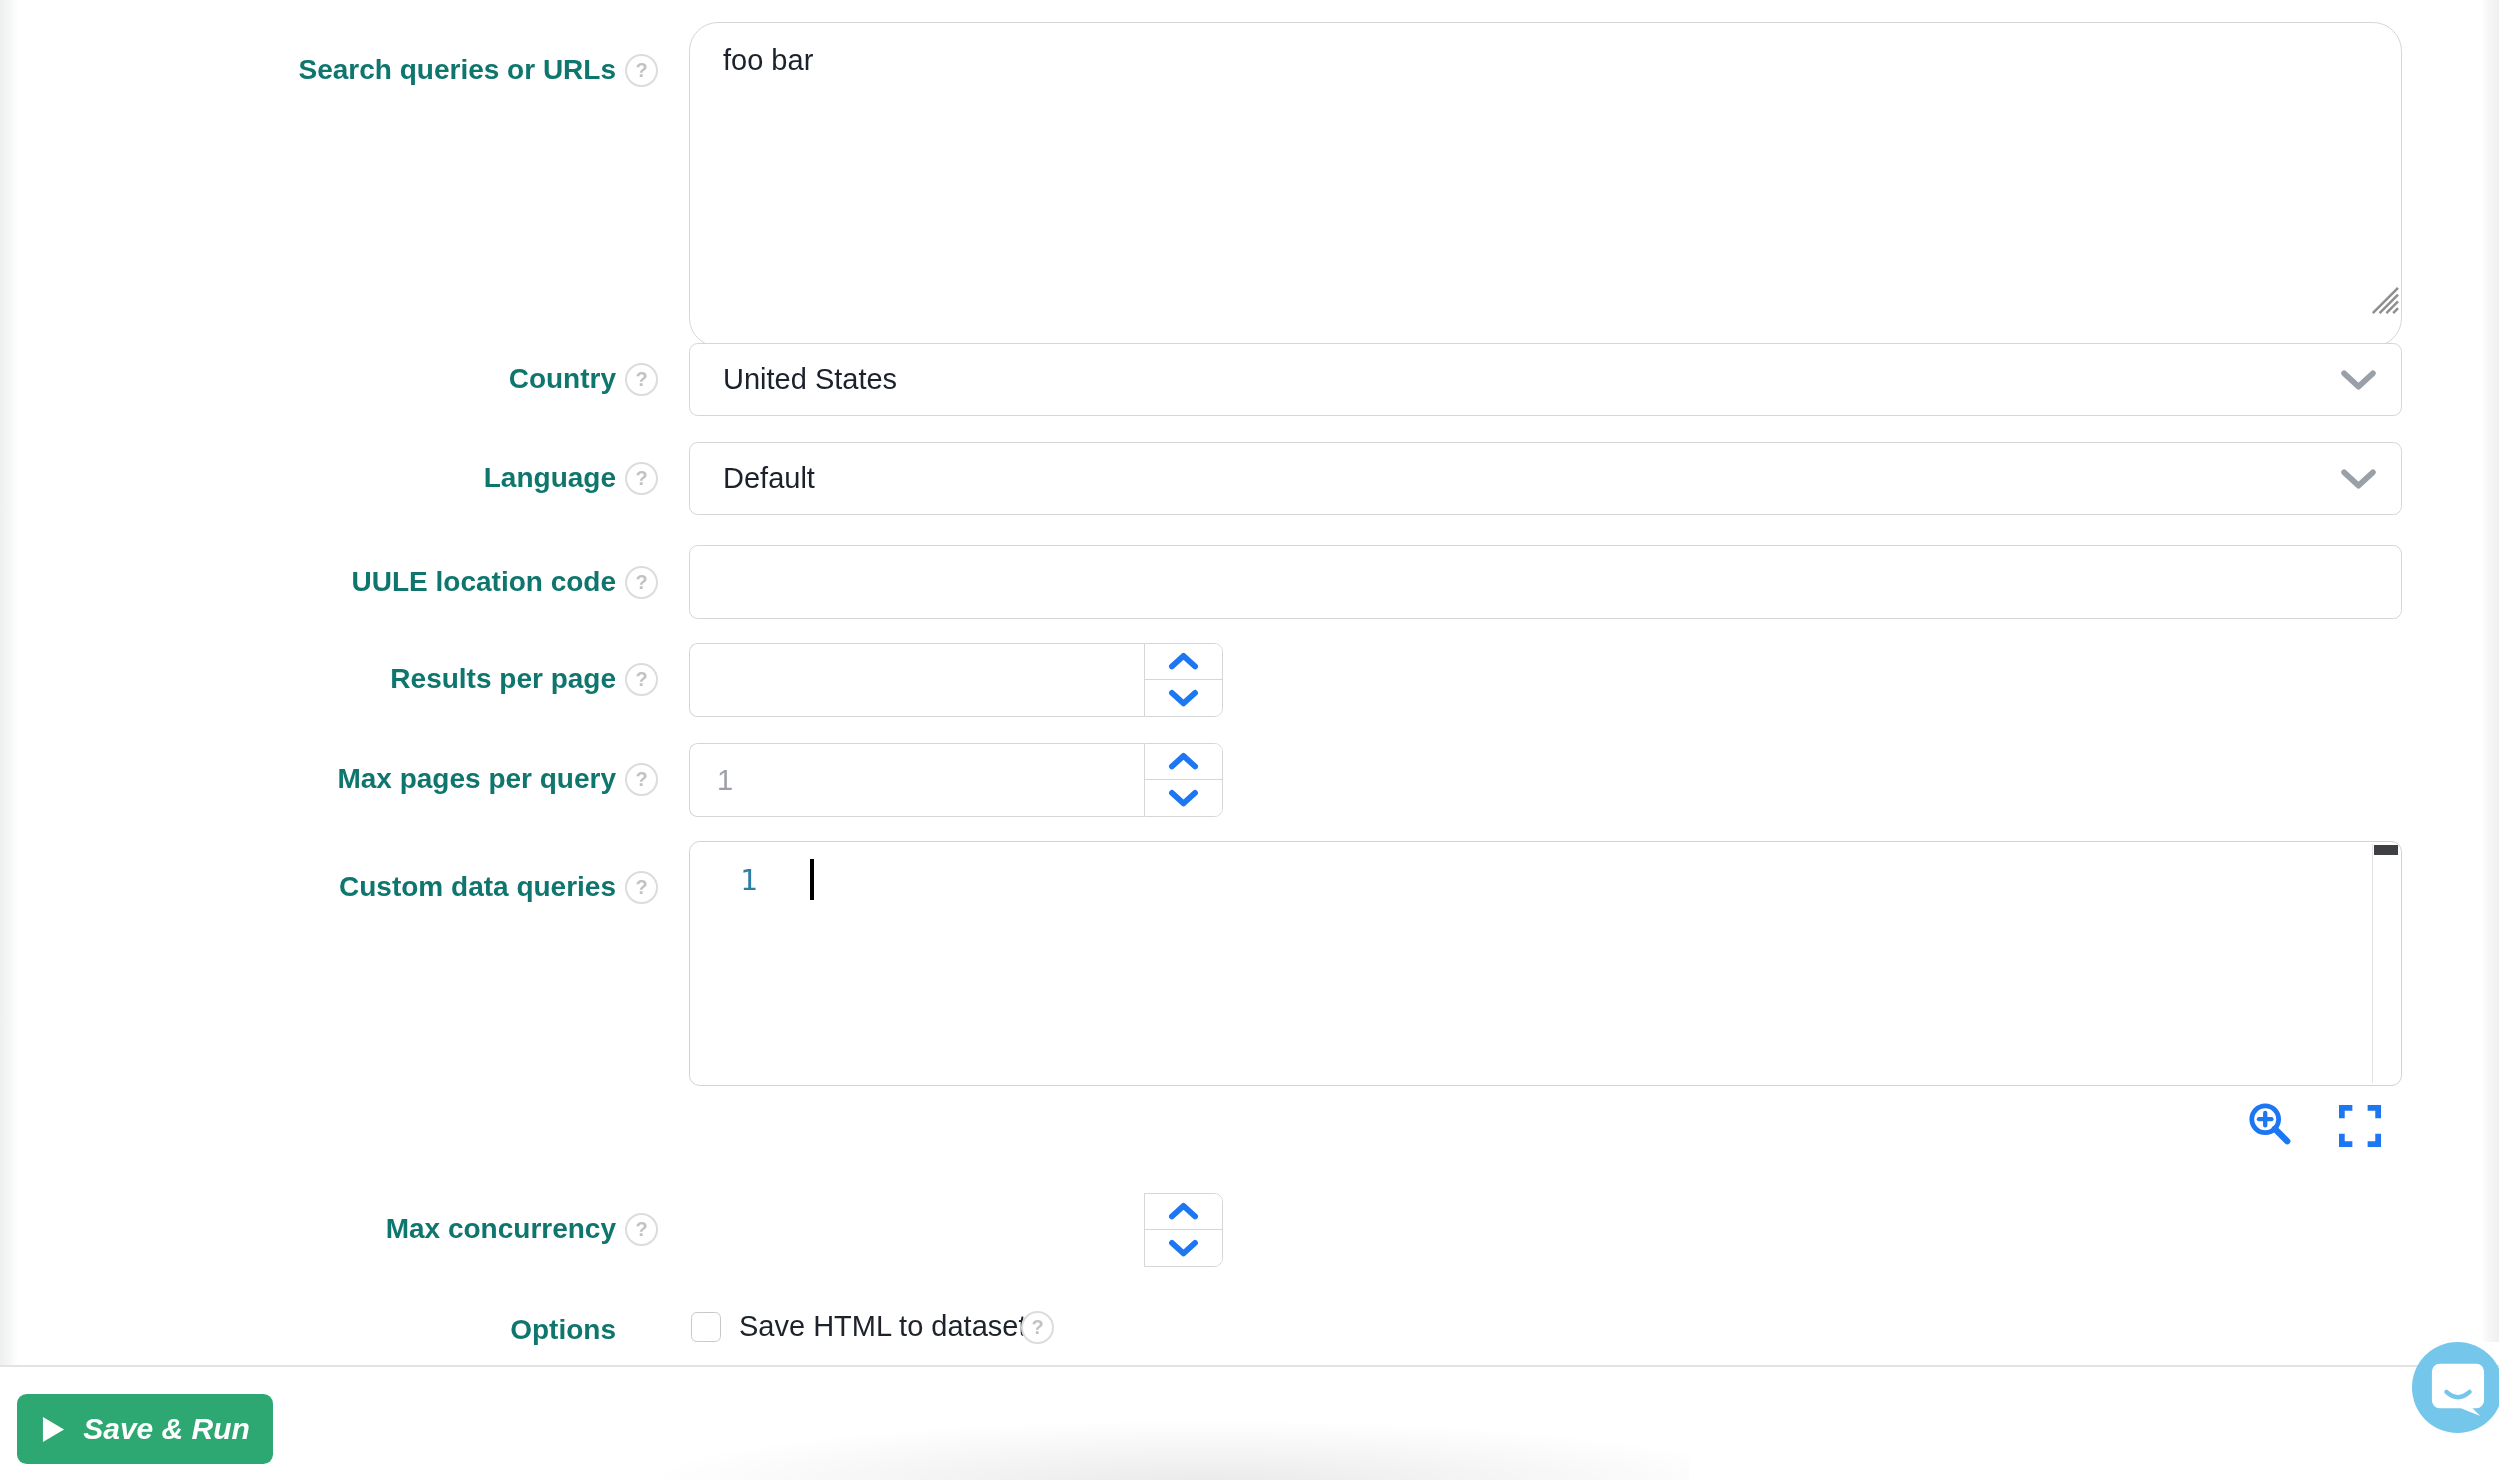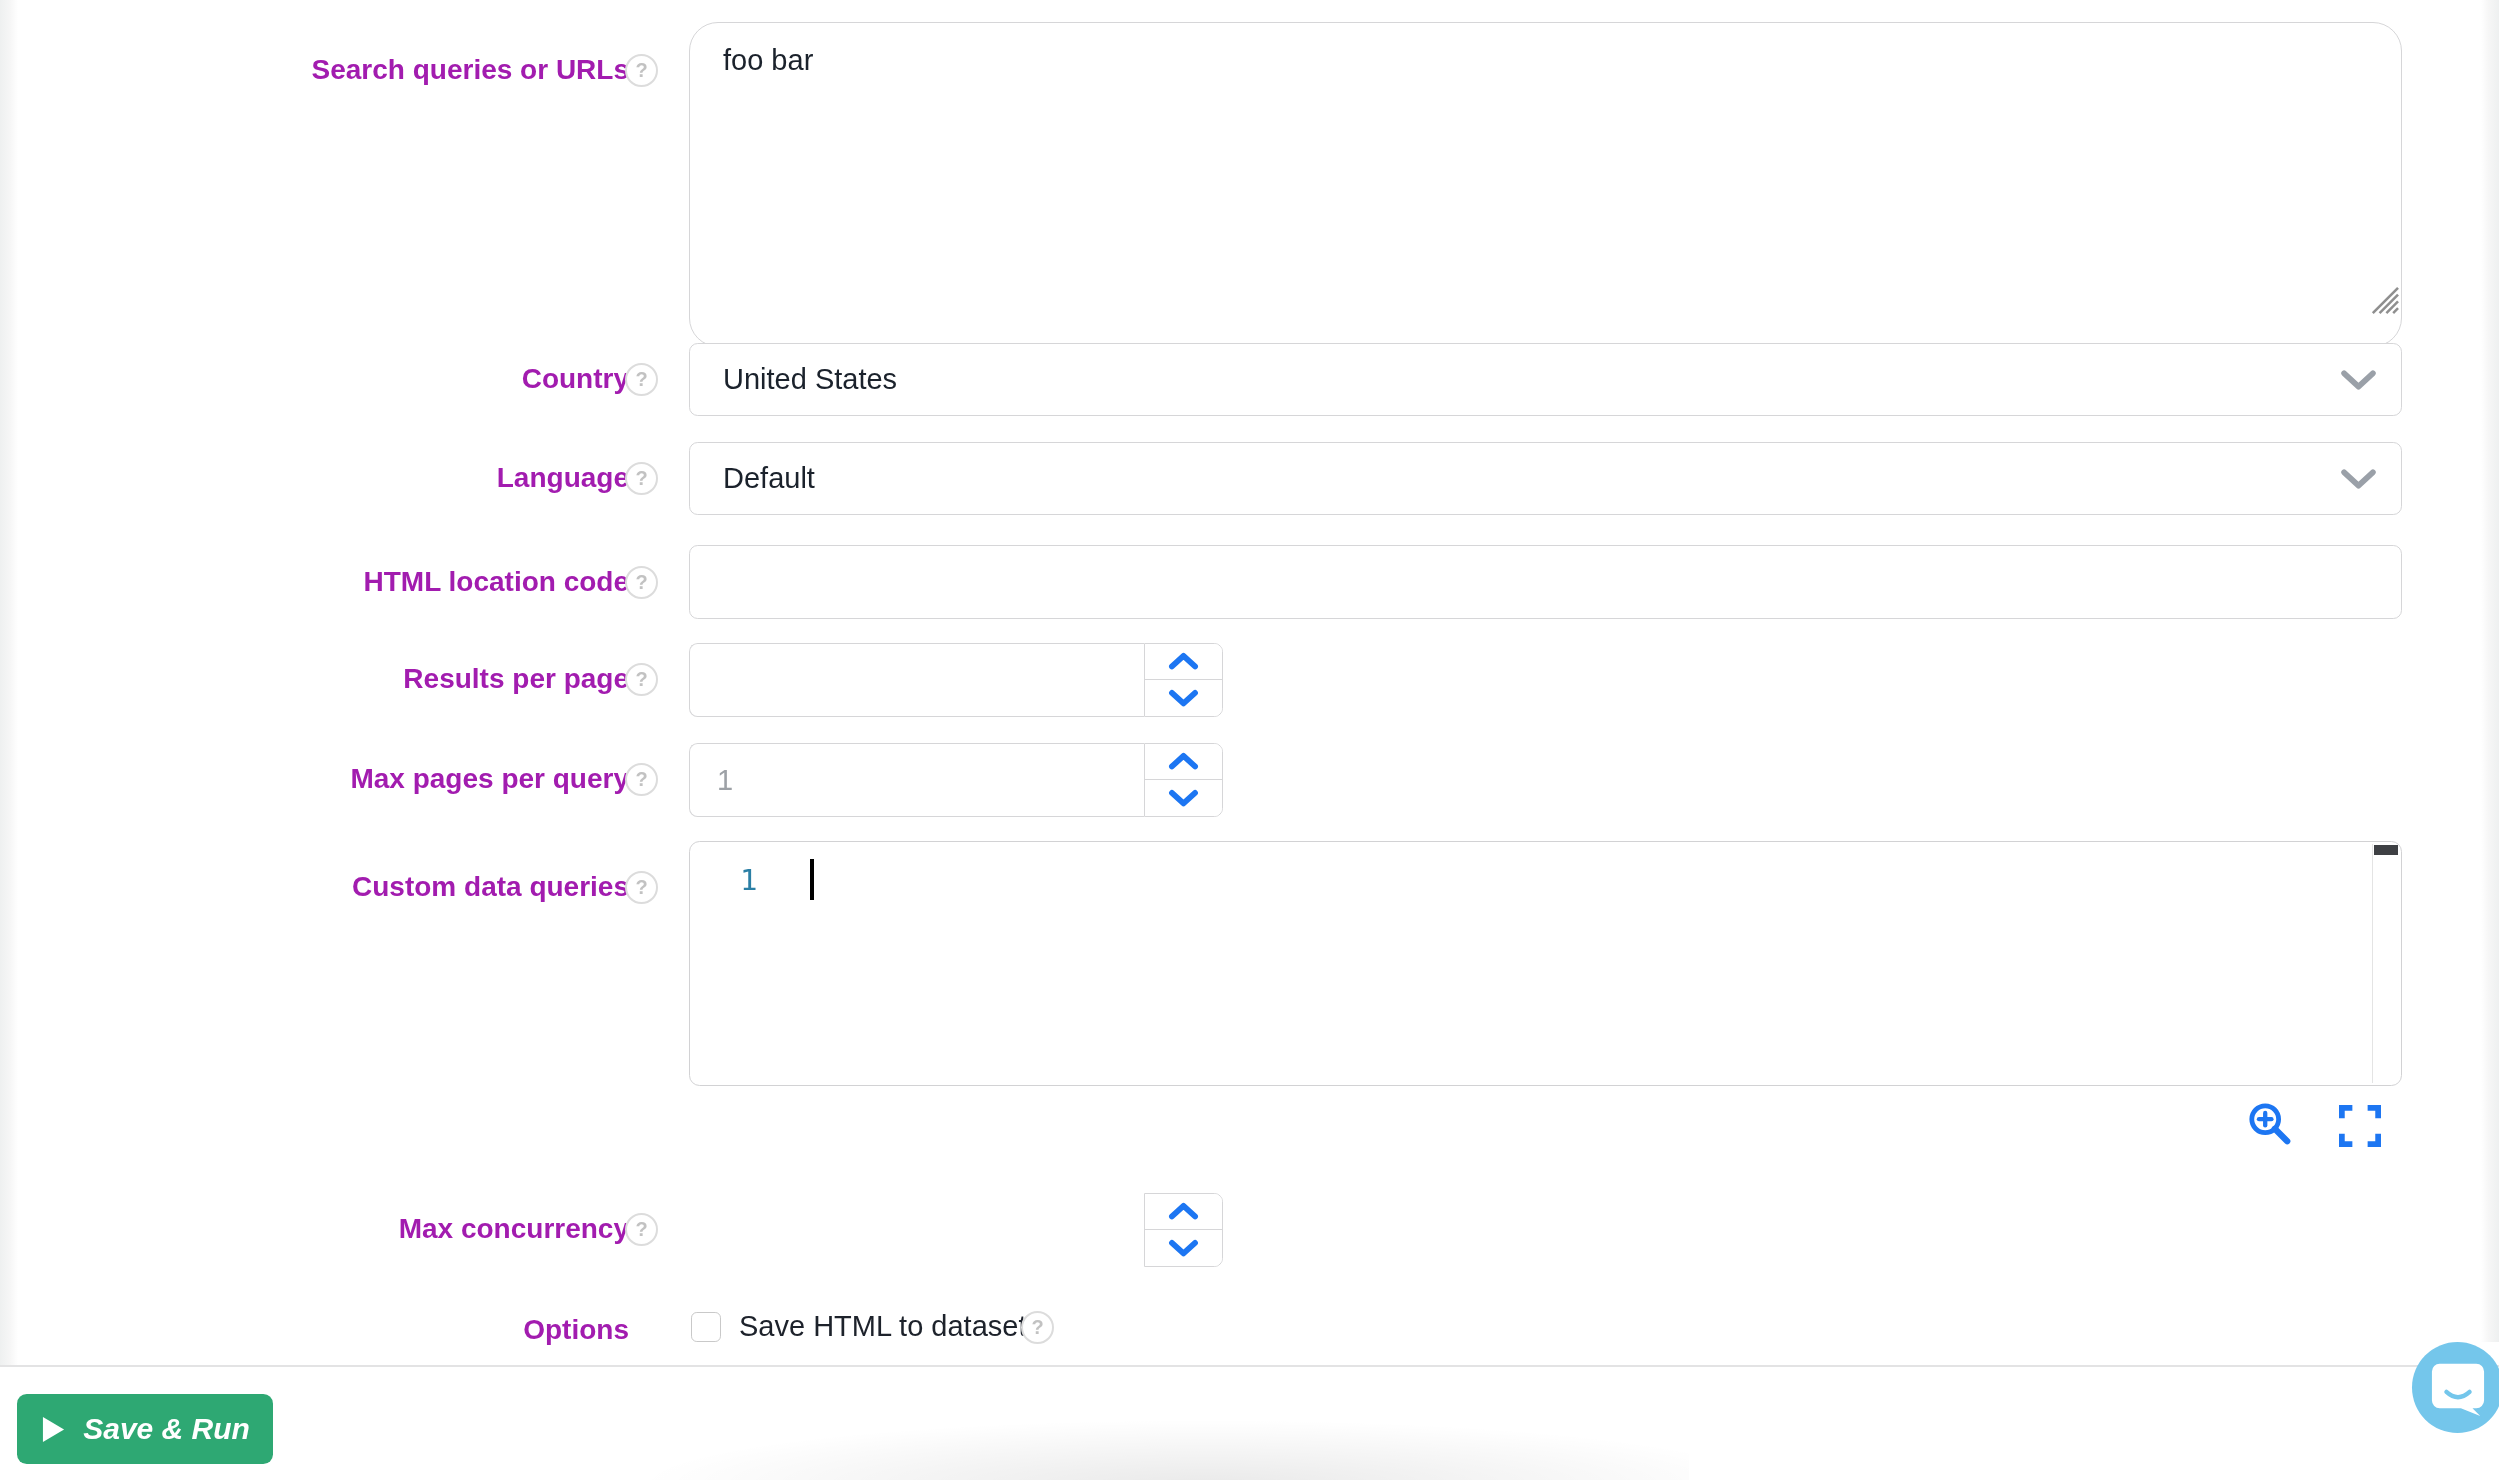--- a/index.html
+++ b/index.html
@@ -5,22 +5,22 @@
   * { margin:0; padding:0; box-sizing:border-box; }
   html,body { width:2500px; height:1481px; background:#ffffff; overflow:hidden; }
   body { font-family:"Liberation Sans", sans-serif; position:relative; color:#1d222b; }
 
   
   .edge-left  { position:absolute; left:0; top:0; width:18.3px; height:1365px;
                 background:linear-gradient(to right,#eef0f0,#f6f6f6 55%,rgba(255,255,255,0)); }
   .edge-right { position:absolute; left:2481px; top:0; width:18.3px; height:1342px;
                 background:linear-gradient(to left,#eef0f0,#f6f6f6 55%,rgba(255,255,255,0)); }
 
-  .row-label { position:absolute; left:17px; width:612px; text-align:right;
-               font-size:28px; font-weight:700; color:#a21caf; line-height:33px; }
+  .row-label { position:absolute; left:4px; width:612px; text-align:right;
+               font-size:28px; font-weight:700; color:#0f766e; line-height:33px; }
   .help { position:absolute; left:625px; width:33px; height:33px; border:2.4px solid #dcdcdc;
           border-radius:50%; color:#c2c2c2; font-size:20px; font-weight:700;
           display:flex; align-items:center; justify-content:center; background:#fff; }
 
   .field { position:absolute; left:689px; width:1713px; background:#fff;
            border:1.9px solid #d6d6d8; border-radius:8.7px; font-size:29px; color:#1b222c; }
 
   textarea.field { height:325px; top:22px; padding:19.3px 33px; resize:none; outline:none;
                    font-family:"Liberation Sans", sans-serif; line-height:37px;border-radius:29px; }
   .resize-handle { position:absolute; left:2365px; top:282px; }
@@ -104,21 +104,21 @@
 
 <div class="row-label" style="top:461px">Language</div>
 <div class="help" style="top:462px">?</div>
 <div class="field select" style="top:442px">
   <span>Default</span>
   <svg class="chev" width="39" height="23" viewBox="0 0 40 24">
     <polyline points="5,5 20,19 35,5" fill="none" stroke="#9aa0a8" stroke-width="6" stroke-linecap="round" stroke-linejoin="round"></polyline>
   </svg>
 </div>
 
-<div class="row-label" style="top:565px">HTML location code</div>
+<div class="row-label" style="top:565px">UULE location code</div>
 <div class="help" style="top:566px">?</div>
 <input class="field-input" style="top: 545px;" value="">
 
 <div class="row-label" style="top:662px">Results per page</div>
 <div class="help" style="top:663px">?</div>
 <div class="stepper" style="top:643px">
   <input value="" style="">
   <div class="btns">
     <button>
       <svg width="31" height="18.3" viewBox="0 0 32 19">

